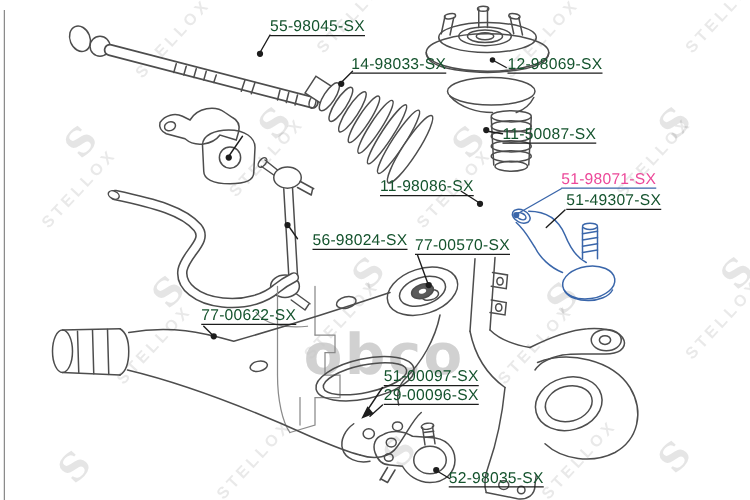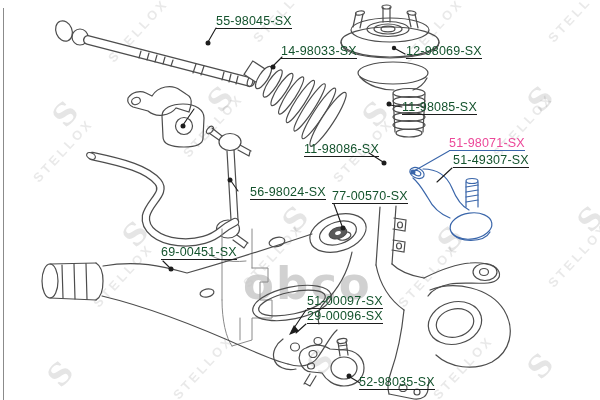--- a/index.html
+++ b/index.html
@@ -234,23 +234,23 @@
           <circle cx="349" cy="376" r="2.5" fill="#1d1d1d" stroke="none"></circle>
         <path d="M 449,151 L 414,171" stroke="#3a66aa"></path>
           <circle cx="413" cy="172" r="2.5" fill="#3a66aa" stroke="none"></circle>
       </g>
     </g>
   </svg>
 
   <div class="plabel" style="left:216px;top:14px">55-98045-SX</div>
   <div class="plabel" style="left:281px;top:44px">14-98033-SX</div>
   <div class="plabel" style="left:406px;top:44px">12-98069-SX</div>
-  <div class="plabel" style="left:402px;top:100px">11-98085-SX</div>
+  <div class="plabel" style="left:402px;top:100px">11-50087-SX</div>
   <div class="plabel" style="left:304px;top:142px">11-98086-SX</div>
   <div class="plabel hl" style="left:449px;top:136px">51-98071-SX</div>
   <div class="plabel" style="left:453px;top:153px">51-49307-SX</div>
   <div class="plabel" style="left:250px;top:185px">56-98024-SX</div>
   <div class="plabel" style="left:332px;top:189px">77-00570-SX</div>
-  <div class="plabel" style="left:161px;top:245px">69-00451-SX</div>
+  <div class="plabel" style="left:161px;top:245px">77-00622-SX</div>
   <div class="plabel" style="left:307px;top:294px">51-00097-SX</div>
   <div class="plabel" style="left:307px;top:309px">29-00096-SX</div>
   <div class="plabel" style="left:359px;top:375px">52-98035-SX</div>
 </div>
 
 </body></html>

